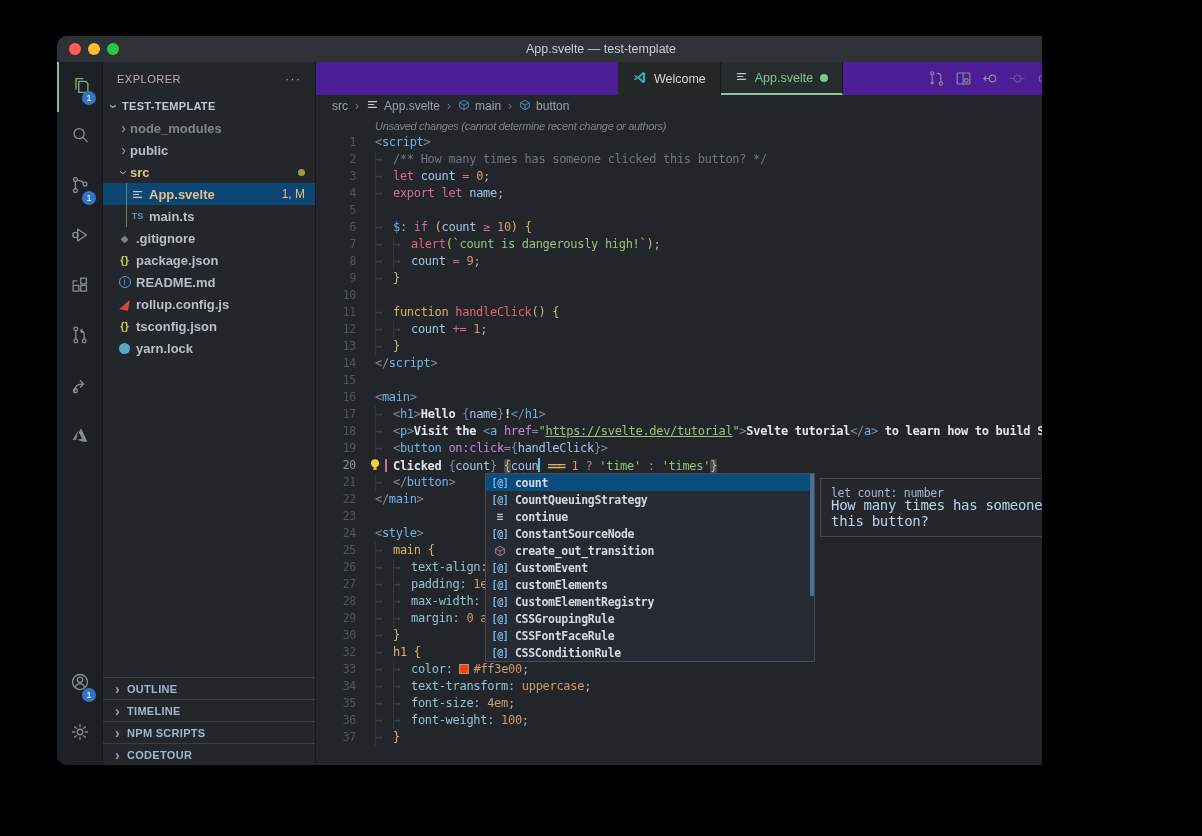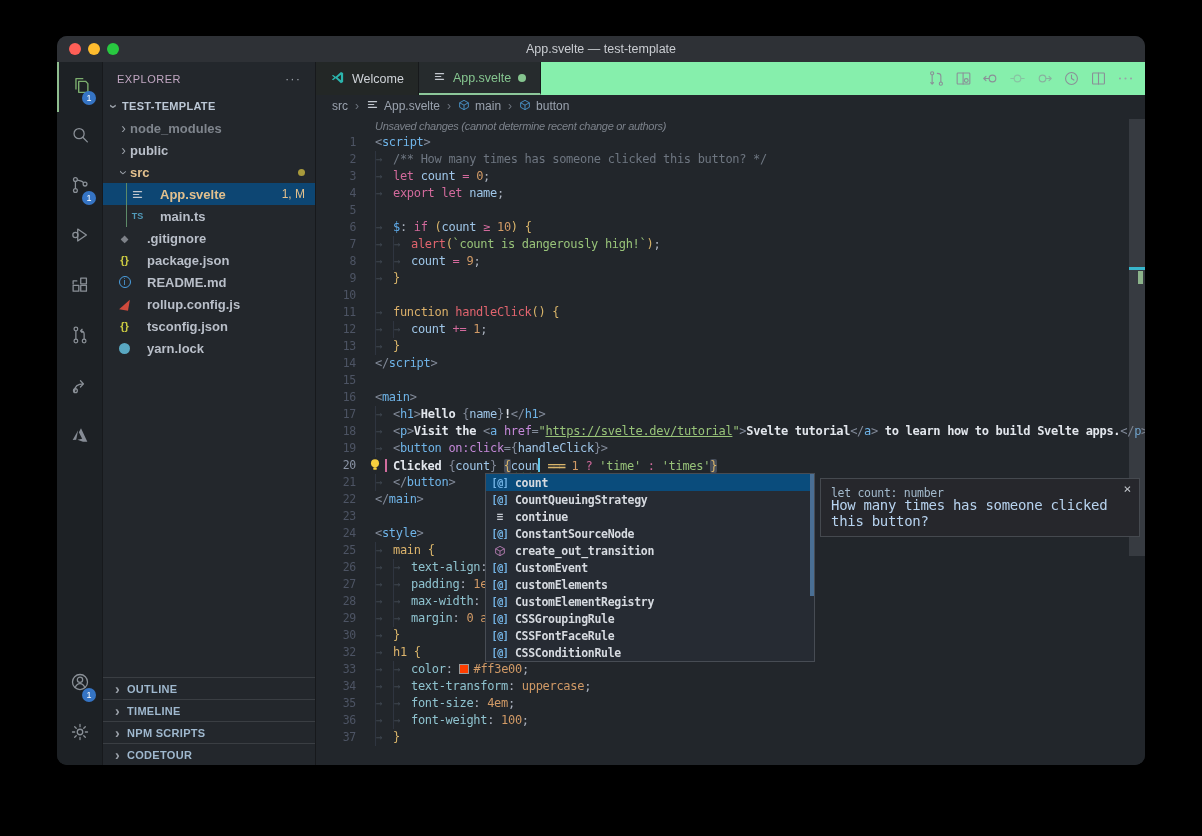--- a/index.html
+++ b/index.html
@@ -1,17 +1,17 @@
 <!DOCTYPE html>
 <html><head>
 <meta charset="utf-8">
 <style>
   * { margin:0; padding:0; box-sizing:border-box; }
   body { background:#000; font-family:"Liberation Sans",sans-serif; }
-  .screen { position:relative; width:1202px; height:836px; background:#000; overflow:hidden; }
+  .screen { position:relative; width:1042px; height:836px; background:#000; overflow:hidden; }
   .win { position:absolute; left:57px; top:36px; width:1088px; height:729px; border-radius:10px;
          overflow:hidden; background:#22262b; box-shadow:0 30px 80px rgba(0,0,0,.8); }
   
   .titlebar { height:26px; background:#2e3136; position:relative; display:flex; align-items:center; justify-content:center; }
   .tl { position:absolute; top:7px; width:12px; height:12px; border-radius:50%; }
   .tl.r { left:12px; background:#ff5f57; } .tl.y { left:31px; background:#febc2e; } .tl.g { left:50px; background:#28c840; }
   .title { font-size:12.5px; color:#c9ccd1; }
   .main { display:flex; height:703px; }
   
   .abar { width:46px; background:#1d2125; display:flex; flex-direction:column; border-right:1px solid #17191c; }
@@ -27,40 +27,40 @@
   .sb-more { margin-left:auto; color:#9aa0a8; font-size:13px; letter-spacing:1px; }
   .proj-row { height:22px; display:flex; align-items:center; padding-left:4px; font-weight:bold; font-size:11px; color:#bcc8d6; letter-spacing:.3px; }
   .proj-row .chev { margin-right:2px; }
   .trow { height:22px; display:flex; align-items:center; padding-left:14px; position:relative; cursor:default; }
   .trow.selected { background:#0d4673; }
   .trow.nested { padding-left:27px; }
   .trow.nested::before { content:""; position:absolute; left:23px; top:0; bottom:0; border-left:1px solid #5d8a68; }
   .chev { width:13px; display:inline-block; color:#9aa0a8; font-size:14px; line-height:12px; text-align:center;
           transform-origin:50% 55%; }
   .chev.open { transform:rotate(90deg); }
-  .ficon { width:15px; margin-right:15px; display:inline-flex; justify-content:center; align-items:center; }
+  .ficon { width:15px; margin-right:4px; display:inline-flex; justify-content:center; align-items:center; }
   .tlabel { white-space:nowrap;font-weight:bold; }
   .git-mod { color:#e2c08d; }
   .dim .tlabel { color:#7f858d; }
   .gitdot { width:7px; height:7px; border-radius:50%; background:#a89a3c; margin-left:auto; margin-right:10px; }
   .gitbadge { margin-left:auto; margin-right:10px; color:#e2c08d; font-size:12px; }
   .ic-ts { color:#519aba; font-size:9px; font-weight:bold; }
   .ic-json { color:#cbcb41; font-size:11px; font-weight:bold; }
   .ic-git { color:#7e8289; font-size:10px; }
   .ic-info { width:12px; height:12px; border:1px solid #4a9fe0; border-radius:50%; color:#4a9fe0; font-size:9px;
              display:inline-flex; align-items:center; justify-content:center; }
   .ic-rollup { width:0; height:0; border-left:9px solid transparent; border-bottom:11px solid #cf4a3c; transform:rotate(10deg); }
   .ic-yarn { width:11px; height:11px; border-radius:50%; background:#59a8c2; }
   .sb-sections { margin-top:auto; }
   .sect { height:22px; display:flex; align-items:center; border-top:1px solid #3a3e43; padding-left:8px;
           font-size:11px; font-weight:bold; color:#9fb8ce; letter-spacing:.3px; }
   .sect .chev { margin-right:3px; }
   
   .editor { flex:1; display:flex; flex-direction:column; background:#22262b; position:relative; min-width:0; }
-  .tabbar { height:33px; background:#86efac; display:flex; position:relative; flex:0 0 33px; }
+  .tabbar { height:33px; background:#4c1d95; display:flex; position:relative; flex:0 0 33px;justify-content:center; }
   .tab { display:flex; align-items:center; padding:0 14px; gap:7px; font-size:12.5px; color:#cfd3d8;
          background:#232726; border-right:1px solid #17191b; }
   .tab.active { background:#262b2d; color:#85c58f; border-bottom:2px solid #8cc79a; }
   .moddot { width:8px; height:8px; border-radius:50%; background:#85c58f; }
   .tab-actions { position:absolute; right:10px; top:0; height:33px; display:flex; align-items:center; gap:8px; }
   .tab-actions .tbi { display:inline-flex; }
   .crumbs { height:22px; flex:0 0 22px; display:flex; align-items:center; padding-left:16px; font-size:12px; color:#9aa2ae; gap:7px; }
   .crumb { display:flex; align-items:center; gap:5px; }
   .csep { color:#6d747e; }
   .codearea { flex:1; position:relative; font-family:"DejaVu Sans Mono",monospace; font-size:12px;

